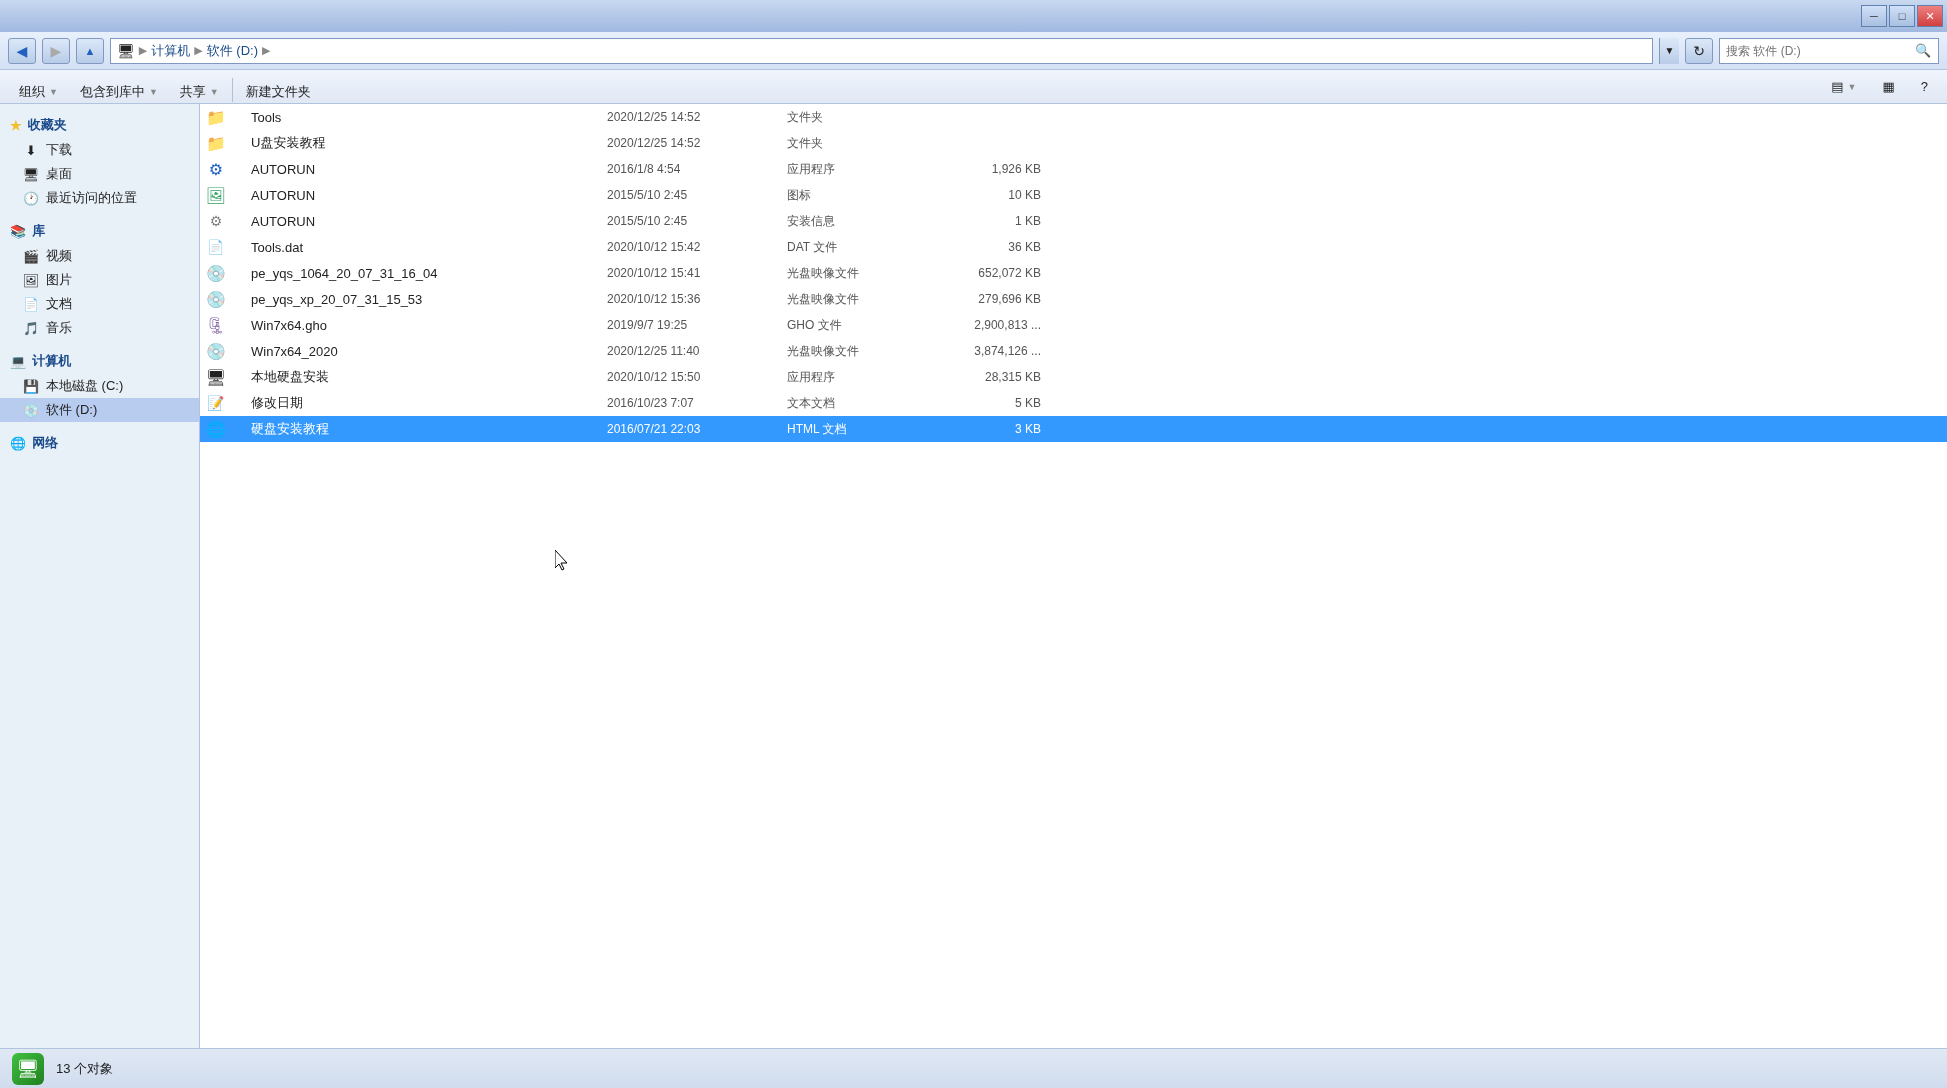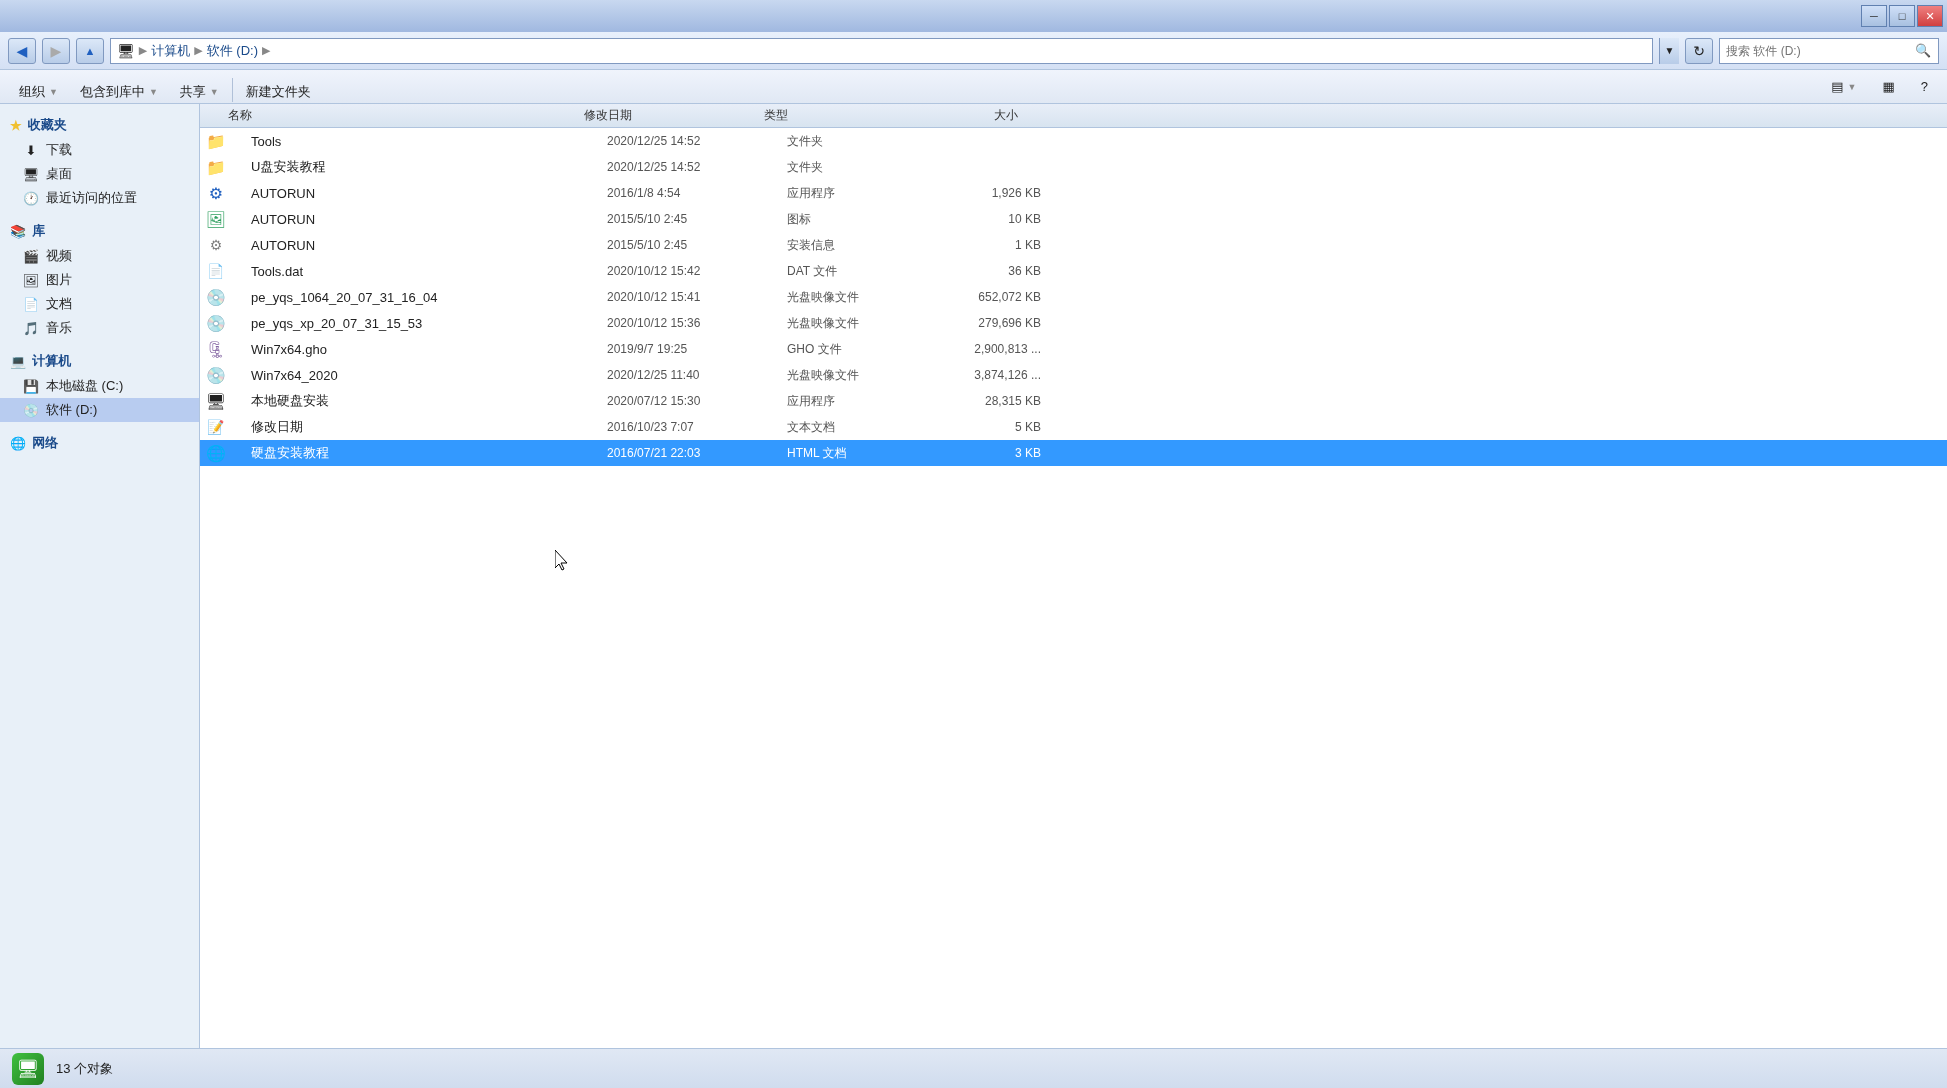--- a/index.html
+++ b/index.html
@@ -409,26 +409,20 @@
       <div class="sidebar-section-header">
         <span>🌐</span>
         <span>网络</span>
       </div>
     </div>
 
   </div>
 
   <div class="filelist-area">
 
-    <div class="filelist-header">
-      <div class="col-name">名称</div>
-      <div class="col-date">修改日期</div>
-      <div class="col-type">类型</div>
-      <div class="col-size">大小</div>
-    </div>
 
     <div id="file-rows-container">
         <div class="file-row">
     <div class="file-icon-cell">
             <span style="color:#f0a030;font-size:16px;">📁</span>
           </div>
     <div class="file-name">Tools</div>
     <div class="file-date">2020/12/25 14:52</div>
     <div class="file-type">文件夹</div>
     <div class="file-size"></div>
@@ -512,21 +506,21 @@
     <div class="file-name">Win7x64_2020</div>
     <div class="file-date">2020/12/25 11:40</div>
     <div class="file-type">光盘映像文件</div>
     <div class="file-size">3,874,126 ...</div>
   </div>
         <div class="file-row">
     <div class="file-icon-cell">
             <span style="font-size:16px;">🖥</span>
           </div>
     <div class="file-name">本地硬盘安装</div>
-    <div class="file-date">2020/07/12 15:30</div>
+    <div class="file-date">2020/10/12 15:50</div>
     <div class="file-type">应用程序</div>
     <div class="file-size">28,315 KB</div>
   </div>
         <div class="file-row">
     <div class="file-icon-cell">
             <span style="font-size:14px;color:#606060;">📝</span>
           </div>
     <div class="file-name">修改日期</div>
     <div class="file-date">2016/10/23 7:07</div>
     <div class="file-type">文本文档</div>

